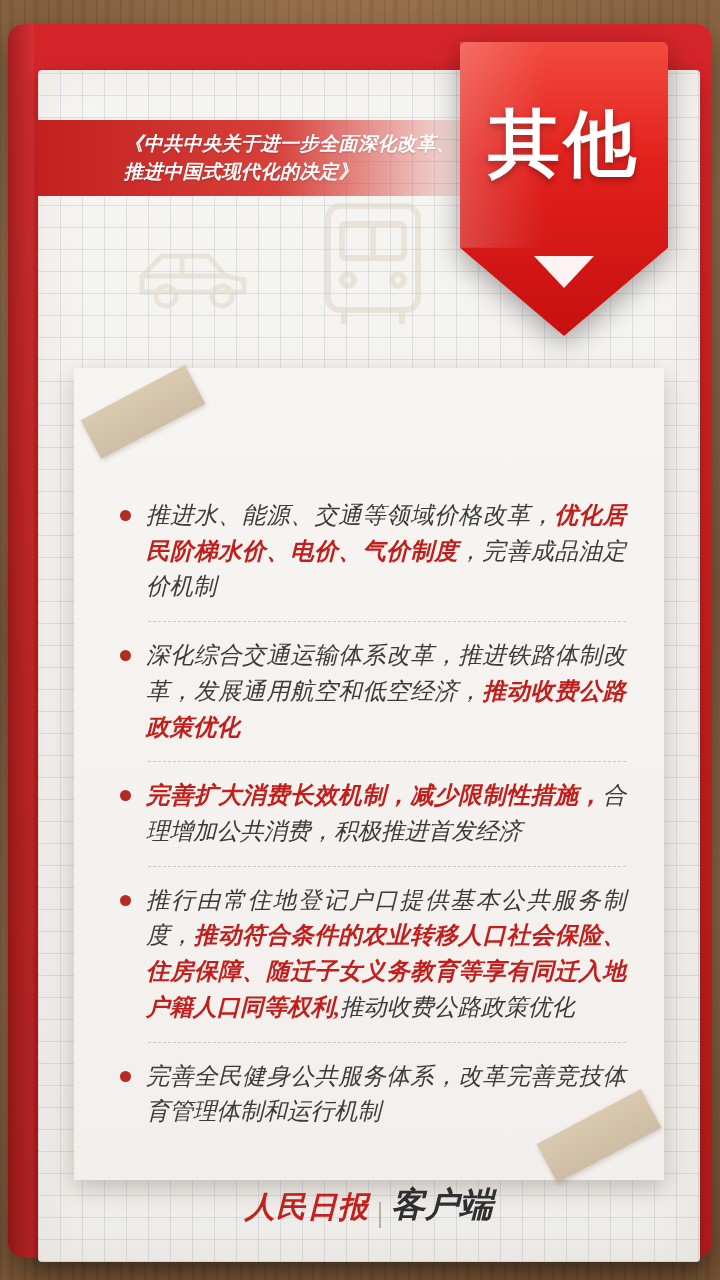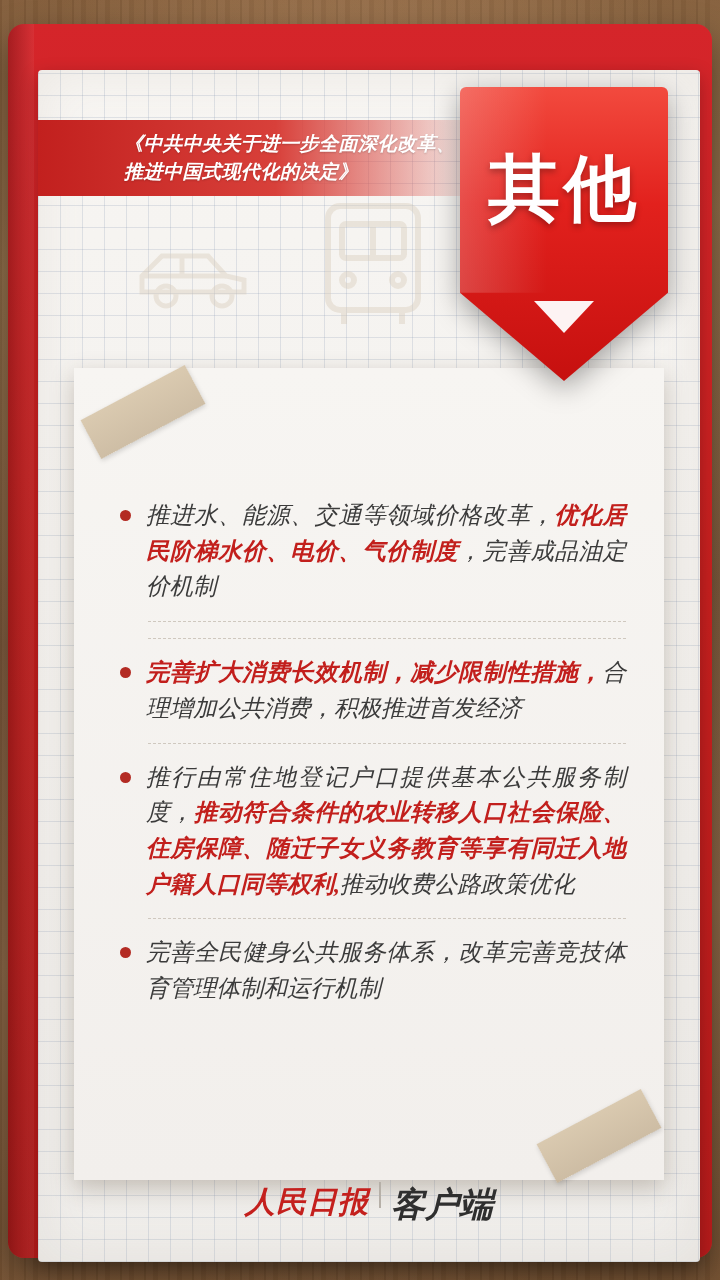--- a/index.html
+++ b/index.html
@@ -95,21 +95,20 @@
     font-weight: 700;
     text-shadow: 0 1px 2px rgba(0,0,0,0.18);
   }
 
   
   .ribbon {
     position: absolute;
     left: 452px; top: 18px;
     width: 208px; height: 294px;
     filter: drop-shadow(0 8px 14px rgba(0,0,0,0.35));
-    margin-top: 45px;
   }
   .ribbon .body {
     position:absolute; inset:0;
     background: linear-gradient(180deg,#f24a3e 0%, #e2211d 40%, #c6100f 100%);
     clip-path: polygon(0 0, 100% 0, 100% 70%, 50% 100%, 0 70%);
     border-radius: 6px 6px 0 0;
   }
   .ribbon .gloss{
     position:absolute; left:0; top:0; width:42%; height:70%;
     background: linear-gradient(90deg, rgba(255,255,255,0.20), rgba(255,255,255,0));
@@ -175,21 +174,21 @@
   .divider {
     border: none; border-top: 1.5px dashed #cfc8bf;
     margin: 0 0 16px 30px;
   }
 
   
   .footer {
     position: absolute;
     left: 0; right: 0; bottom: 34px;
     text-align: center;
-    display: flex; justify-content: center; align-items: flex-start; gap: 10px;
+    display: flex; justify-content: center; align-items: flex-end; gap: 10px;
   }
   .footer .rmrb {
     color:#c4201d; font-size: 30px; font-weight: 700;
     letter-spacing: 1px;
     font-family: "Liberation Serif","DejaVu Serif",serif;
   }
   .footer .bar { width: 2px; height: 26px; background:#b6b0a8; }
   .footer .kehu {
     color:#2f2f2f; font-size: 34px; font-weight:700;
     font-family: "Liberation Sans","DejaVu Sans",sans-serif;
@@ -263,20 +262,24 @@
 
     <div class="card">
       <div class="tape tape-tl"></div>
       <div class="tape tape-br"></div>
       <div class="list" id="list">
           <div class="item">
             <span class="dot"></span>
             <p><span>推进水、能源、交通等领域价格改革，</span><b>优化居民阶梯水价、电价、气价制度</b><span>，完善成品油定价机制</span></p>
           </div>
           <hr class="divider">
+          <div class="item">
+            <span class="dot"></span>
+            <p><span>深化综合交通运输体系改革，推进铁路体制改革，发展通用航空和低空经济，</span><b>推动收费公路政策优化</b></p>
+          </div>
           <hr class="divider">
           <div class="item">
             <span class="dot"></span>
             <p><b>完善扩大消费长效机制，减少限制性措施，</b><span>合理增加公共消费，积极推进首发经济</span></p>
           </div>
           <hr class="divider">
           <div class="item">
             <span class="dot"></span>
             <p><span>推行由常住地登记户口提供基本公共服务制度，</span><b>推动符合条件的农业转移人口社会保险、住房保障、随迁子女义务教育等享有同迁入地户籍人口同等权利,</b><span>推动收费公路政策优化</span></p>
           </div>

